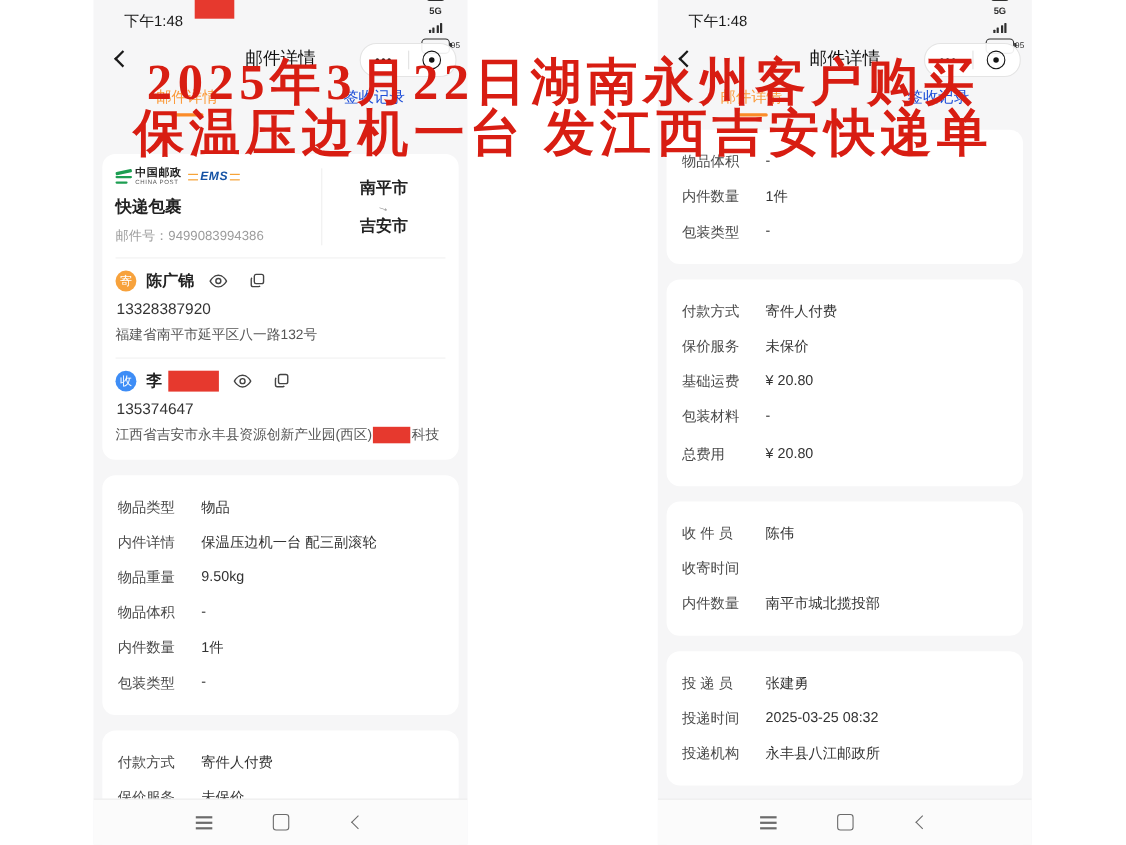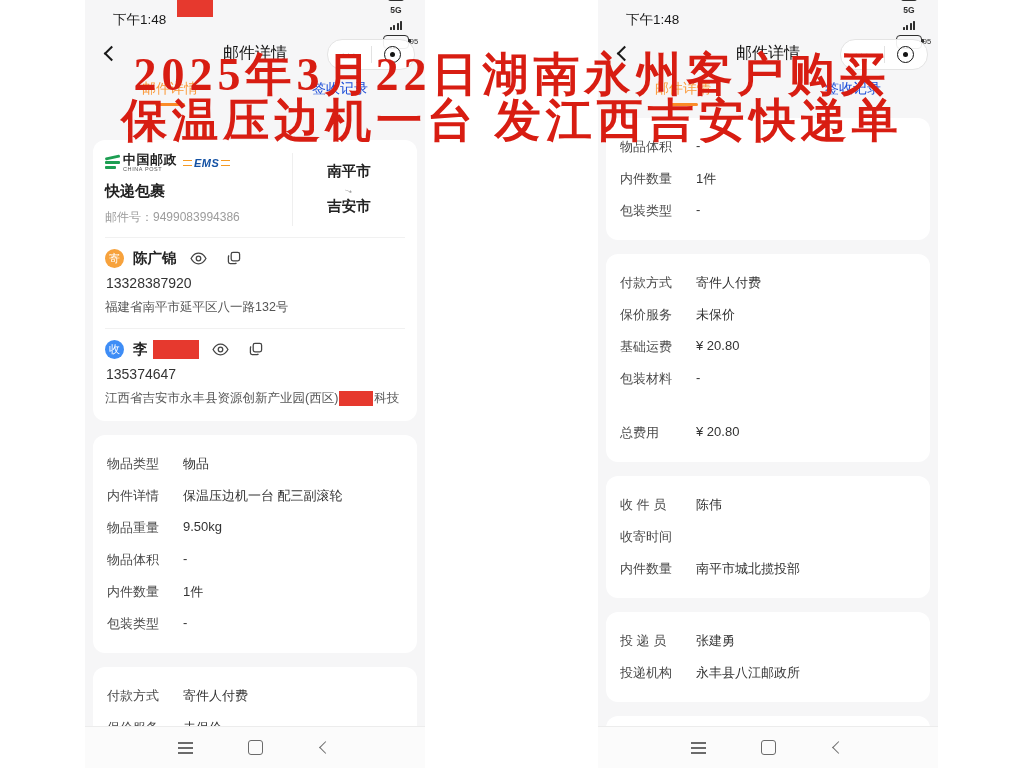--- a/index.html
+++ b/index.html
@@ -64,21 +64,21 @@
   .parcel-head{display:flex;align-items:stretch;}
   .ph-left{flex:1;}
   .brandline{display:flex;align-items:center;gap:6px;}
   .cp-logo{display:flex;align-items:center;gap:3px;}
   .cp-mark{width:15px;height:15px;position:relative;}
   .cp-mark i{position:absolute;left:0;width:15px;height:2.5px;background:#1d9e52;border-radius:1px;}
   .cp-mark i:nth-child(1){top:1px;transform:rotate(-12deg);}
   .cp-mark i:nth-child(2){top:6px;}
   .cp-mark i:nth-child(3){top:11px;width:11px;}
   .cp-text{display:flex;flex-direction:column;line-height:1;}
-  .cp-cn{font-size:13px;font-weight:bold;color:#222;letter-spacing:0.5px;}
+  .cp-cn{font-size:10px;font-weight:bold;color:#222;letter-spacing:0.5px;}
   .cp-en{font-size:5.5px;color:#555;letter-spacing:0.6px;margin-top:1px;}
   .ems-logo{display:flex;align-items:center;gap:2px;}
   .ems-line{width:9px;height:4px;border-top:1.5px solid #f59a23;border-bottom:1.5px solid #f59a23;}
   .ems-word{font-size:11px;font-weight:bold;font-style:italic;color:#1552a4;letter-spacing:0.5px;}
   .parcel-type{font-size:15px;font-weight:bold;color:#222;margin-top:9px;}
   .mailno{font-size:12px;color:#9c9c9c;margin-top:8px;}
   .ph-route{width:112px;border-left:1px solid #efefef;display:flex;flex-direction:column;
     align-items:center;justify-content:center;gap:2px;}
   .route-city{font-size:14.5px;font-weight:bold;color:#222;}
   .route-arrow{font-size:12px;color:#8b8b8b;transform:rotate(18deg);line-height:1;}
@@ -98,21 +98,21 @@
 
   .redact{display:inline-block;background:#e6392e;vertical-align:middle;}
   .redact.name{width:46px;height:19px;margin-left:3px;}
   .redact.phone{width:36px;height:17px;margin-left:1px;}
   .redact.addr{width:34px;height:15px;margin:0 1px;}
 
   
   .row{display:flex;align-items:flex-start;padding:7px 2px;}
   .row .lab{width:62px;flex:none;font-size:13px;color:#4a4a4a;margin-right:14px;}
   .row .val{flex:1;font-size:13px;color:#333;}
-  .row.total-gap{margin-top:22px;}
+  .row.total-gap{margin-top:2px;}
 
   
   .navbar{position:absolute;left:0;bottom:0;width:100%;height:42px;background:#fbfbfb;
     border-top:1px solid #ececec;display:flex;align-items:center;justify-content:space-evenly;
     padding:0 50px;box-sizing:border-box;}
   .nav-btn{width:40px;height:30px;display:flex;align-items:center;justify-content:center;cursor:pointer;}
   .ic-menu{width:15px;height:2px;background:#6b6b6b;box-shadow:0 -5px 0 #6b6b6b,0 5px 0 #6b6b6b;}
   .ic-home{width:13px;height:13px;border:1.8px solid #6b6b6b;border-radius:3px;}
   .ic-back{width:8px;height:8px;border-left:1.8px solid #6b6b6b;border-bottom:1.8px solid #6b6b6b;
     transform:rotate(45deg);}
@@ -419,20 +419,24 @@
             <span class="val">南平市城北揽投部</span>
           </div>
       </div>
 
       <div class="card">
         <div class="row">
             <span class="lab">投 递 员</span>
             <span class="val">张建勇</span>
           </div>
         <div class="row">
+            <span class="lab">投递时间</span>
+            <span class="val">2025-03-25 08:32</span>
+          </div>
+        <div class="row">
             <span class="lab">投递机构</span>
             <span class="val">永丰县八江邮政所</span>
           </div>
       </div>
 
       <div class="card">
         <div class="row">
             <span class="lab">留言</span>
             <span class="val">-</span>
           </div>

